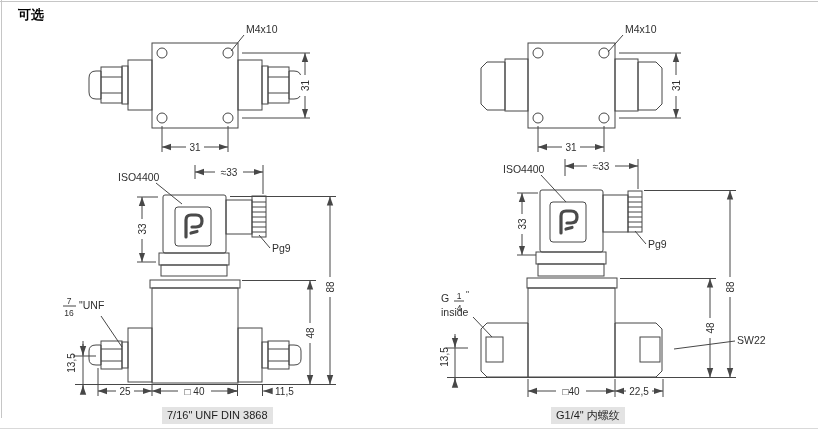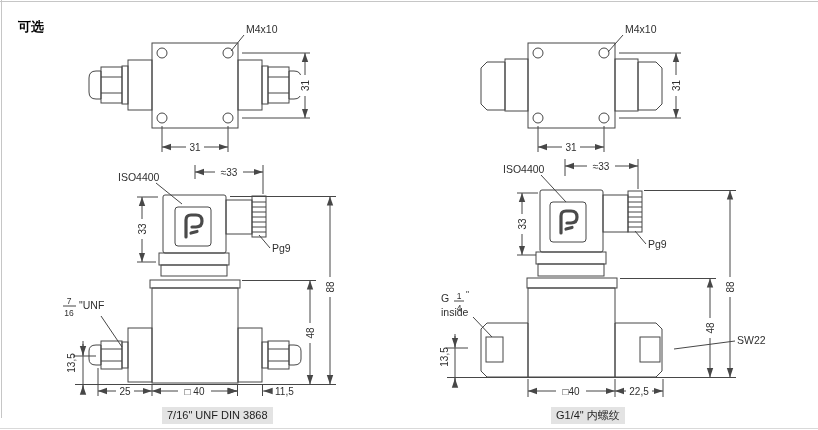--- a/index.html
+++ b/index.html
@@ -4,21 +4,21 @@
 <style>
   html,body { margin:0; padding:0; background:#ffffff; }
   .canvas {
     position:relative; width:818px; height:430px; background:#ffffff;
     font-family:"Liberation Sans", sans-serif; overflow:hidden;
   }
   .frame-top   { position:absolute; left:0; top:1px; width:818px; height:1px; background:#c6c6c6; }
   .frame-left  { position:absolute; left:1px; top:0; width:1px; height:418px; background:#c6c6c6; }
   .frame-bottom{ position:absolute; left:0; top:428px; width:818px; height:1px; background:#d9d9d9; }
   .app-title {
-    position:absolute; left:18px; top:18px; font-size:13px; font-weight:bold; color:#000;
+    position:absolute; left:18px; top:6px; font-size:13px; font-weight:bold; color:#000;
   }
   .caption {
     position:absolute; top:407px; background:#e3e3e3; color:#1f1f1f;
     font-size:11px; line-height:15px; padding:1px 5px; white-space:nowrap;
   }
   .caption-left  { left:162px; }
   .caption-right { left:551px; }
   svg { position:absolute; left:0; top:0; }
   svg .ln  { stroke:#474747; fill:none; stroke-width:1; }
   svg .wbg { fill:#ffffff; stroke:none; }

